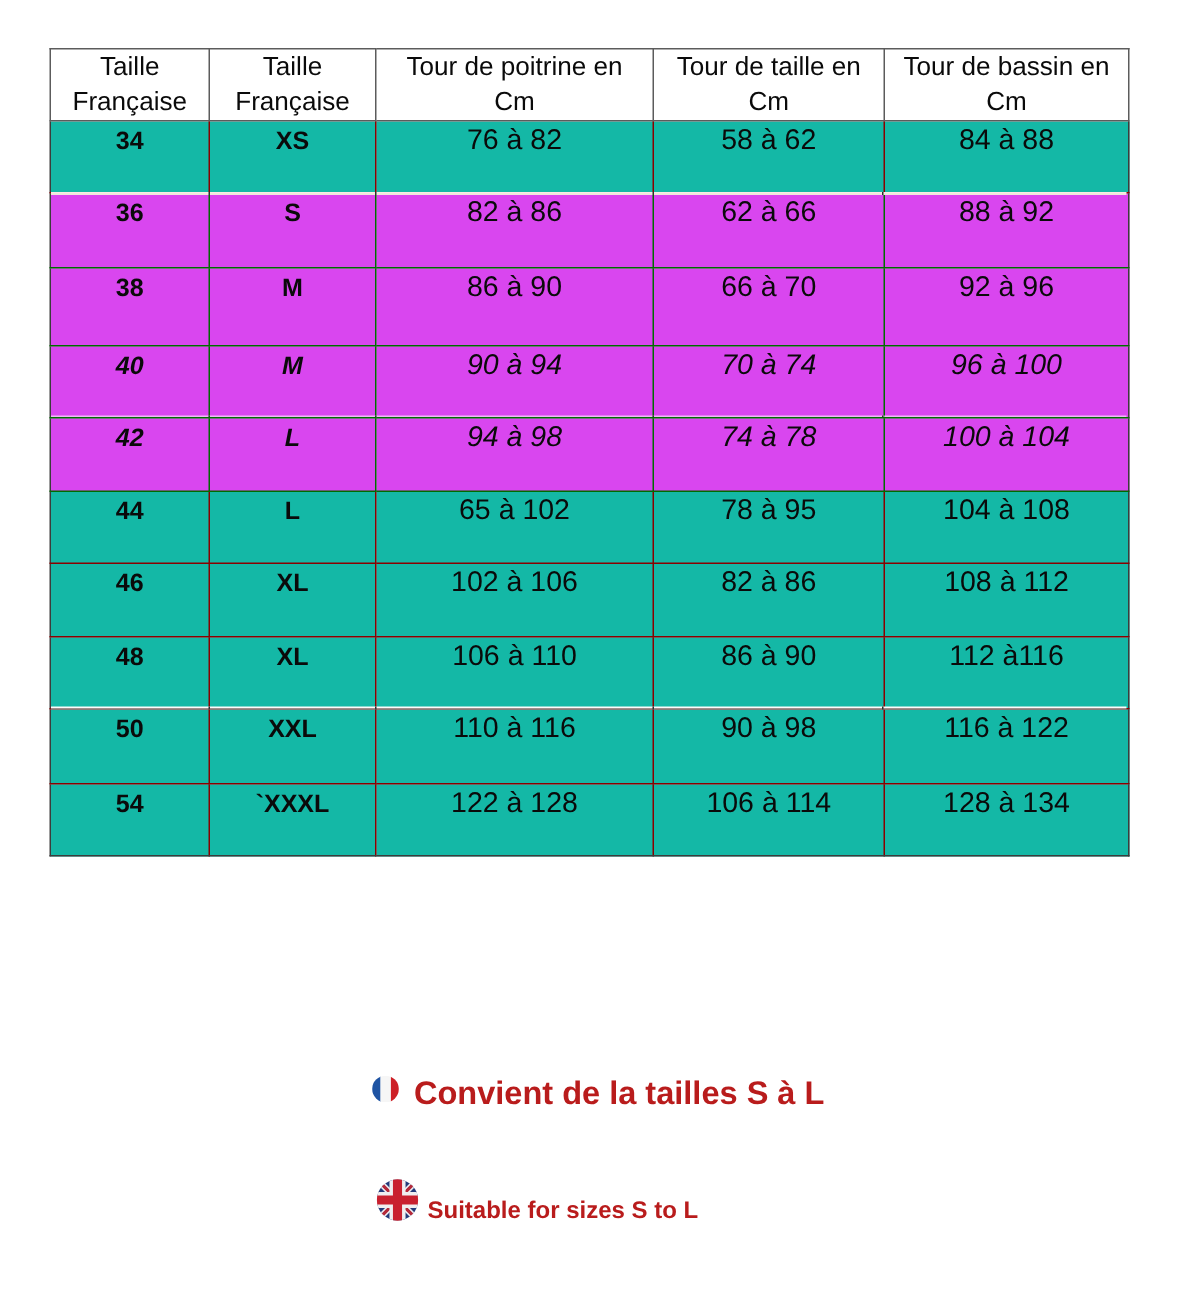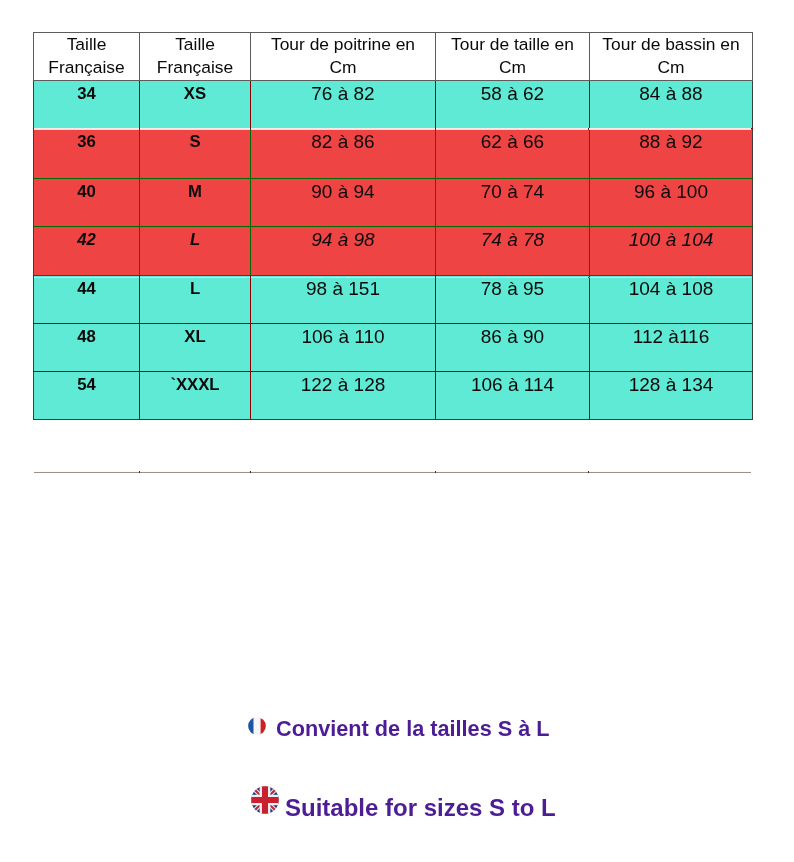--- a/index.html
+++ b/index.html
@@ -12,48 +12,48 @@
   .size-table{position:absolute;left:33px;top:32px;width:719px;
               border-collapse:collapse;table-layout:fixed;}
   .size-table td{padding:0;vertical-align:top;text-align:center;color:#0a0a0a;
                  border-right:1px solid #5c5c5c;border-bottom:1px solid #5c5c5c;}
   .size-table td:first-child{border-left:1px solid #5c5c5c;}
   .size-table thead td{border-top:1px solid #5c5c5c;}
 
   .size-table thead td{background:#ffffff;font-size:17.4px;line-height:22.6px;
                        padding-top:0px;height:47px;}
   .size-table tbody td{font-size:19px;line-height:18px;padding-top:4px;}
-  .size-table tr.red  td{background:#5eead4;border-color:#8a0000;}
-  .size-table tr.green td{background:#ef4444;border-color:#006b00;}
+  .size-table tr.red  td{background:#14b8a6;border-color:#8a0000;}
+  .size-table tr.green td{background:#d946ef;border-color:#006b00;}
   .size-table tr.red  td:first-child,
   .size-table tr.green td:first-child{border-left-color:#3c3c3c;}
   .size-table tr.red  td:last-child,
   .size-table tr.green td:last-child{border-right-color:#3c3c3c;}
   .size-table tbody tr:last-child td{border-bottom-color:#3c3c3c;}
   .size-table td.bold{font-weight:bold;font-size:16.7px;}
 
   
   .seam{position:absolute;left:34px;width:717px;background:#fbf3f1;}
   #seam-a{top:128px;height:2px;
           background:linear-gradient(#fbe9e6 0 1px,#efe9dd 1px 2px);}
   #seam-b{top:471px;height:2px;
           background:linear-gradient(#fdfbfa 0 1px,#9e8f8d 1px 2px);}
   #seam-c{top:277px;height:1px;background:rgba(255,255,255,0.62);}
   .seam i{position:absolute;top:0;bottom:0;width:1px;background:#2e2e2e;}
 
   
   .footer-line{position:absolute;}
   #fr-line{left:0;top:0;}
   #en-line{left:0;top:0;}
-  .ftext{position:absolute;font-weight:bold;color:#4c1d95;white-space:nowrap;}
+  .ftext{position:absolute;font-weight:bold;color:#b91c1c;white-space:nowrap;}
   .flag{position:absolute;display:block;line-height:0;}
   #fr-flag{left:248px;top:717px;}
   #fr-text{left:276px;top:716.5px;font-size:21.7px;line-height:24px;}
   #en-flag{left:251px;top:786px;}
-  #en-text{left:285px;top:795.5px;font-size:24px;line-height:24px;}
+  #en-text{left:285px;top:795.5px;font-size:16px;line-height:24px;}
 </style>
 </head>
 <body>
 
 <div class="page">
 
   <table class="size-table">
     <colgroup>
       <col style="width:106px">
         <col style="width:111px">
@@ -78,47 +78,68 @@
           <td>58 à 62</td>
           <td>84 à 88</td>
         </tr>
         <tr class="green" style="height: 50px;">
           <td class="bold">36</td>
           <td class="bold">S</td>
           <td>82 à 86</td>
           <td>62 à 66</td>
           <td>88 à 92</td>
         </tr>
-        <tr class="green" style="height: 48px;">
+        <tr class="green" style="height: 52px;">
+          <td class="bold">38</td>
+          <td class="bold">M</td>
+          <td>86 à 90</td>
+          <td>66 à 70</td>
+          <td>92 à 96</td>
+        </tr>
+        <tr class="green" style="height: 48px; font-style: italic;">
           <td class="bold">40</td>
           <td class="bold">M</td>
           <td>90 à 94</td>
           <td>70 à 74</td>
           <td>96 à 100</td>
         </tr>
         <tr class="green" style="height: 49px; font-style: italic;">
           <td class="bold">42</td>
           <td class="bold">L</td>
           <td>94 à 98</td>
           <td>74 à 78</td>
           <td>100 à 104</td>
         </tr>
         <tr class="red" style="height: 48px;">
           <td class="bold">44</td>
           <td class="bold">L</td>
-          <td>98 à 151</td>
+          <td>65 à 102</td>
           <td>78 à 95</td>
           <td>104 à 108</td>
+        </tr>
+        <tr class="red" style="height: 49px;">
+          <td class="bold">46</td>
+          <td class="bold">XL</td>
+          <td>102 à 106</td>
+          <td>82 à 86</td>
+          <td>108 à 112</td>
         </tr>
         <tr class="red" style="height: 48px;">
           <td class="bold">48</td>
           <td class="bold">XL</td>
           <td>106 à 110</td>
           <td>86 à 90</td>
           <td>112 à116</td>
+        </tr>
+        <tr class="red" style="height: 50px;">
+          <td class="bold">50</td>
+          <td class="bold">XXL</td>
+          <td>110 à 116</td>
+          <td>90 à 98</td>
+          <td>116 à 122</td>
         </tr>
         <tr class="red" style="height: 48px;">
           <td class="bold">54</td>
           <td class="bold">`XXXL</td>
           <td>122 à 128</td>
           <td>106 à 114</td>
           <td>128 à 134</td>
         </tr>
       </tbody>
   </table>

